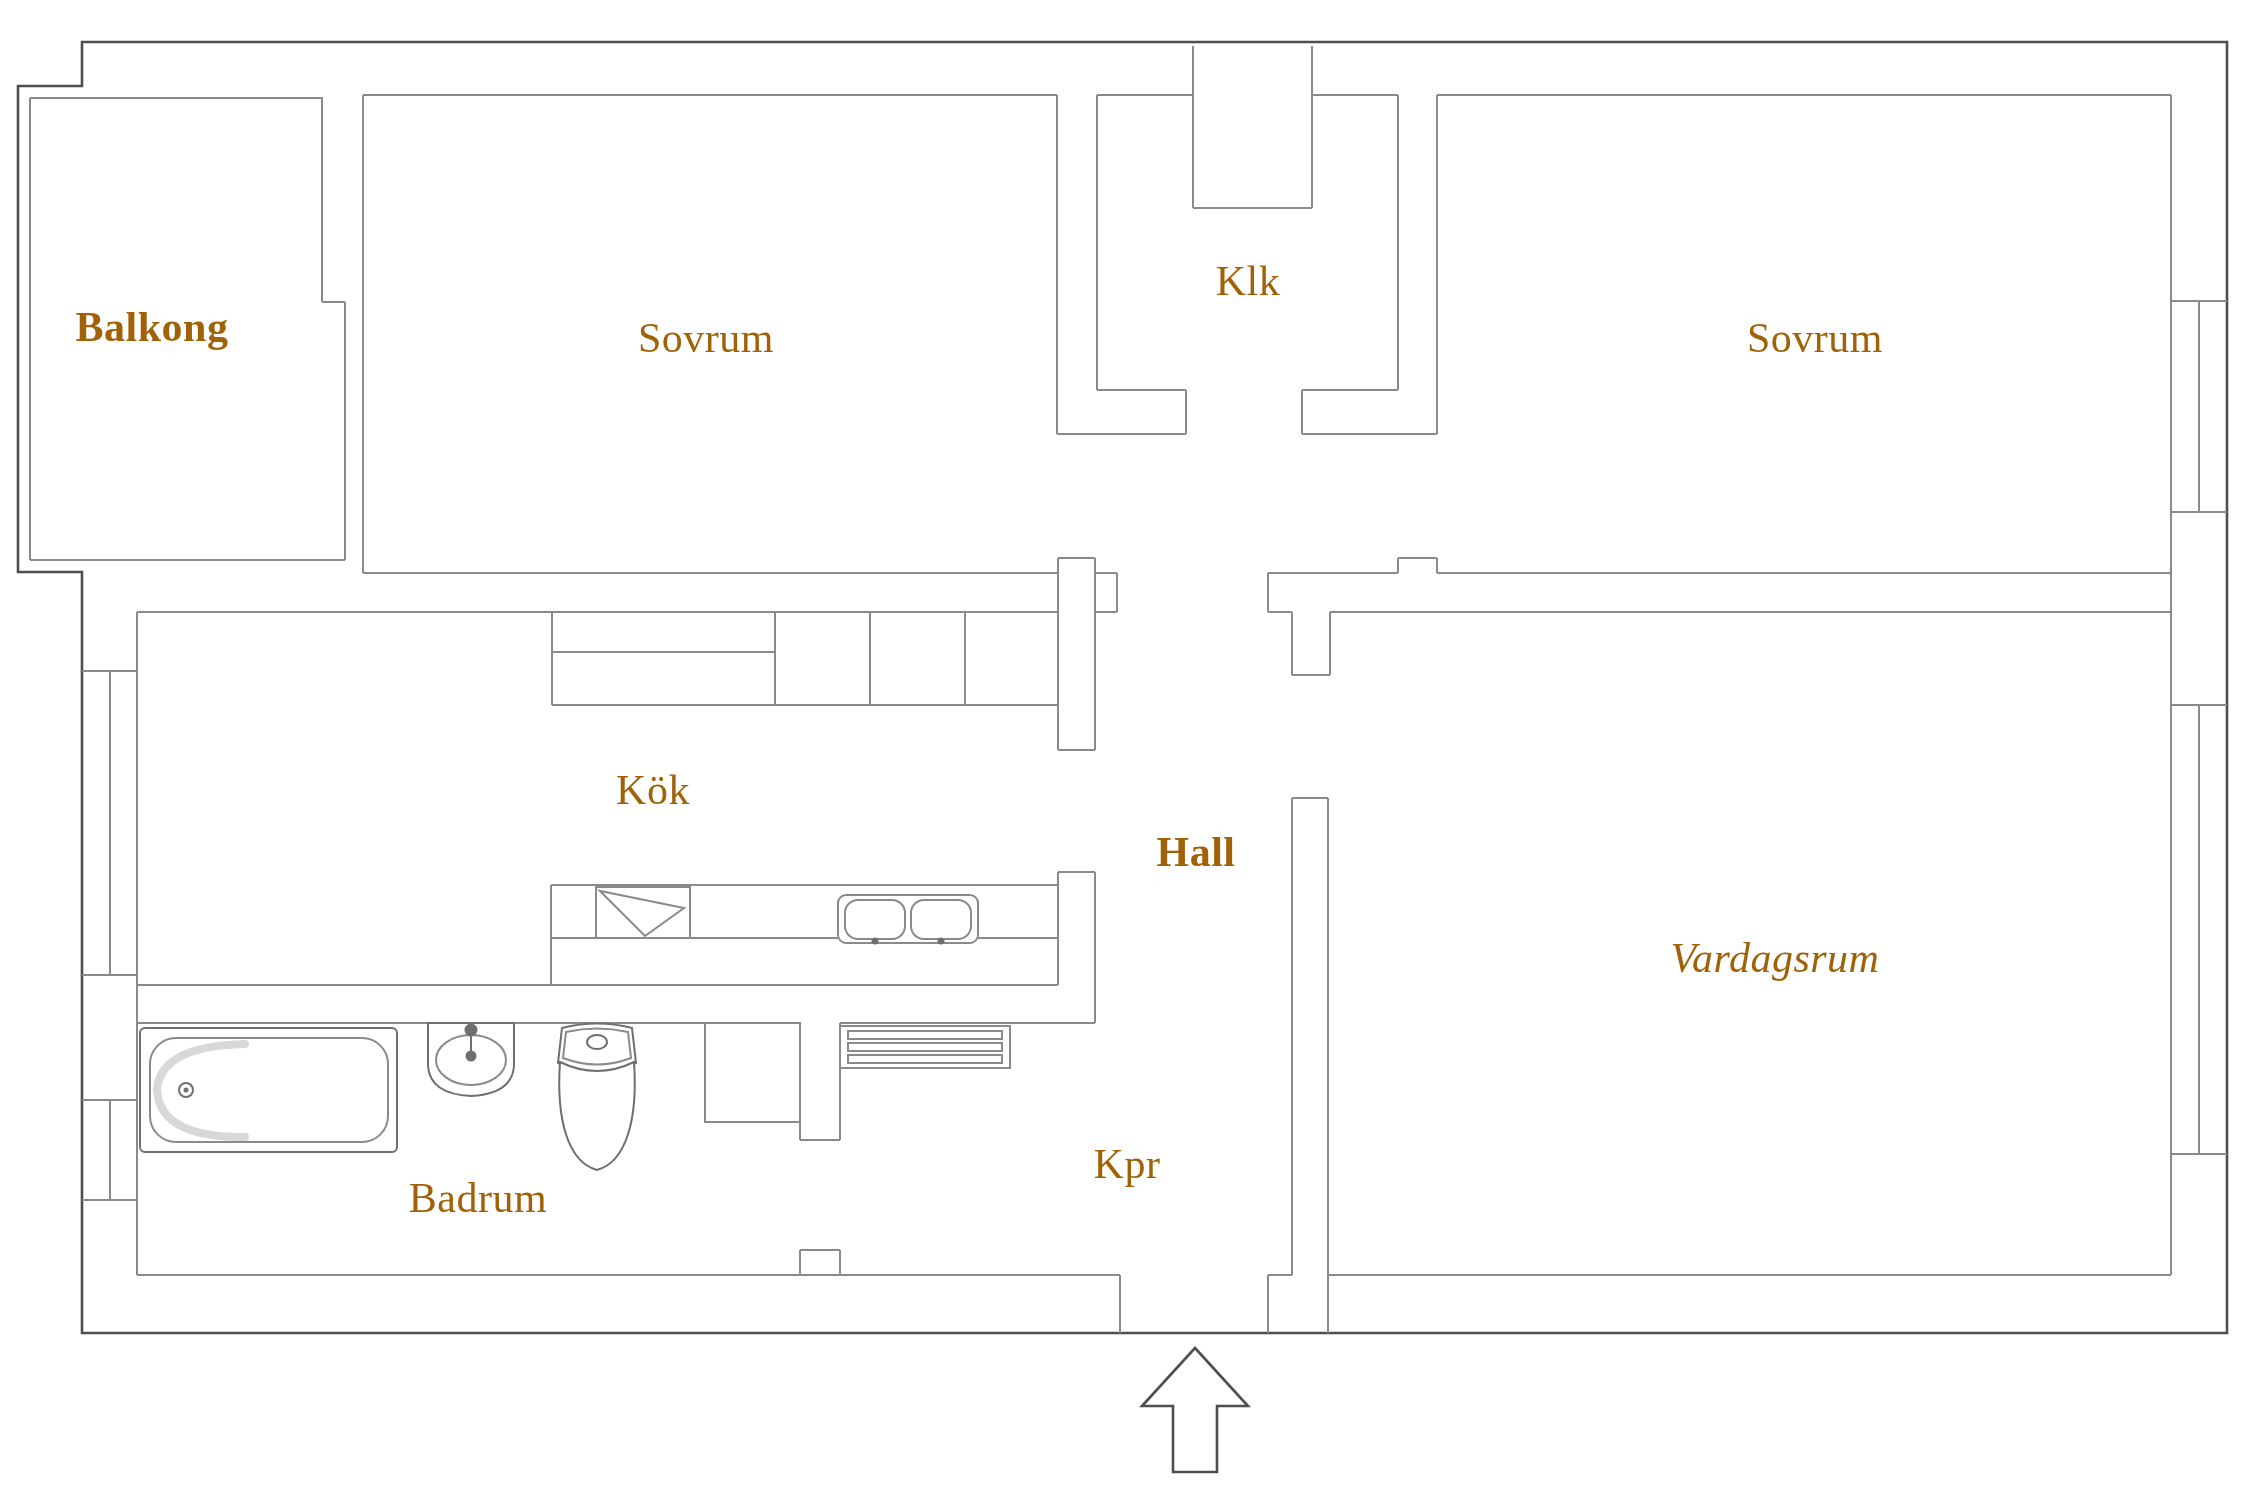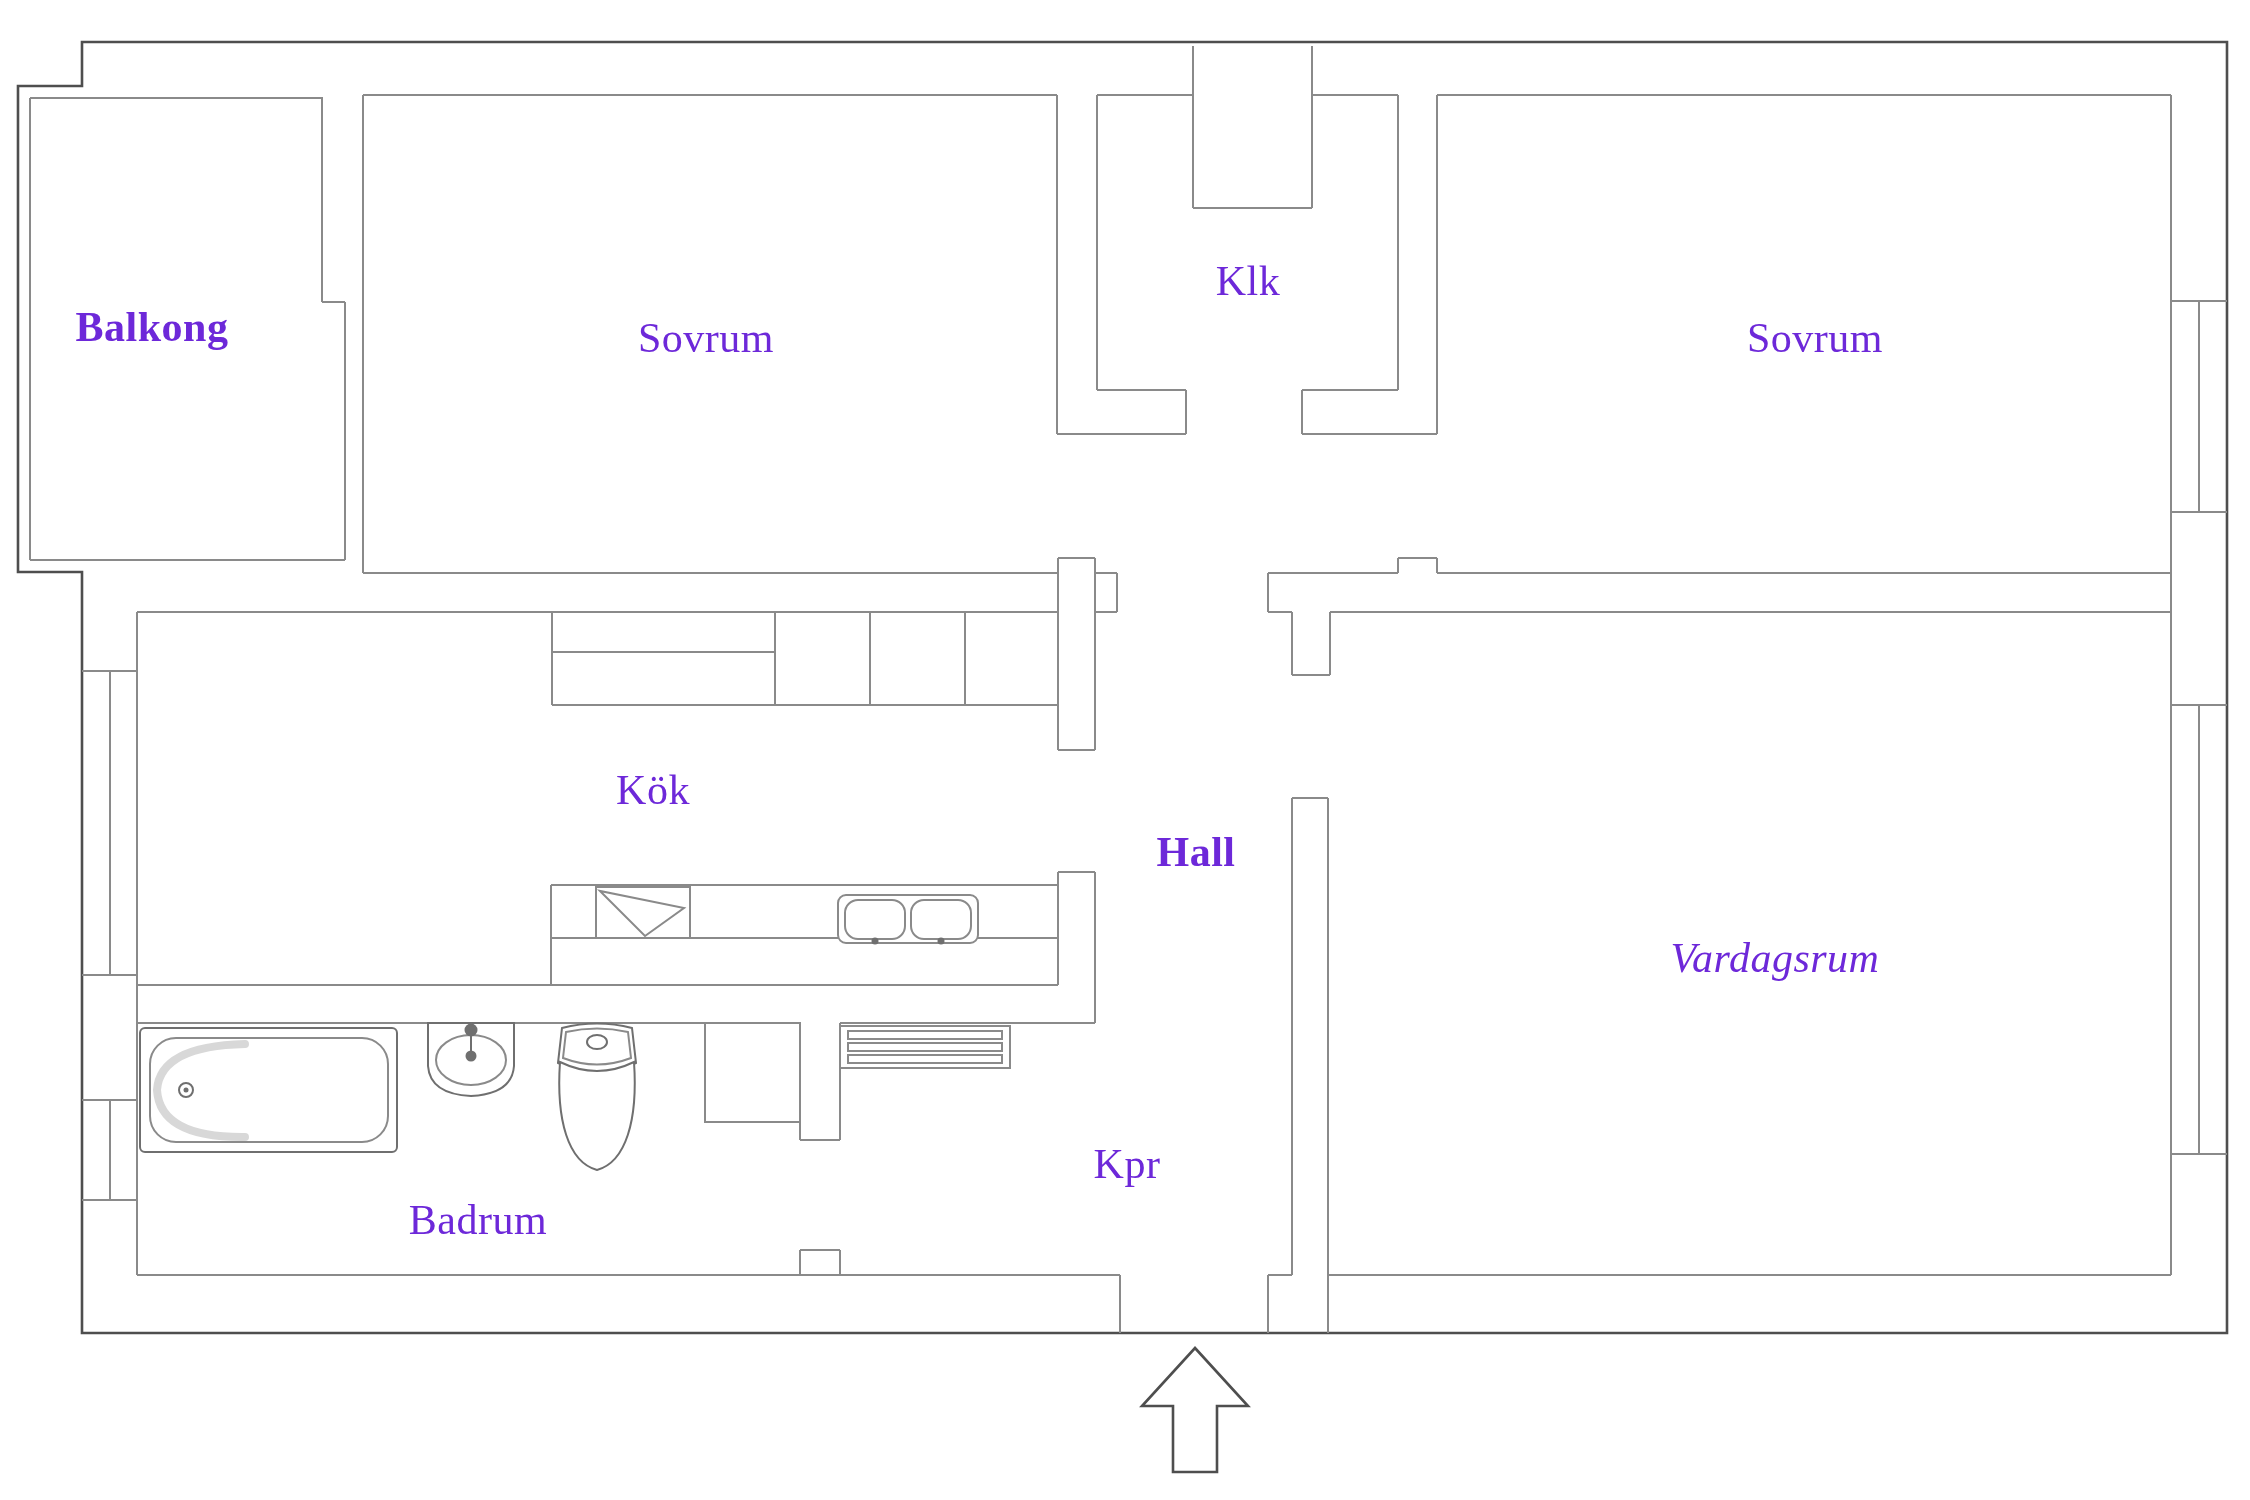--- a/index.html
+++ b/index.html
@@ -1,19 +1,19 @@
 <!DOCTYPE html>
 <html><head>
 <meta charset="utf-8">
 <style>
   html,body{margin:0;padding:0;background:#ffffff;}
   #plan-stage{position:relative;width:2250px;height:1500px;background:#ffffff;overflow:hidden;
               font-family:"Liberation Serif","DejaVu Serif",serif;}
   #plan-svg{position:absolute;left:0;top:0;width:2250px;height:1500px;}
-  .room-label{position:absolute;transform:translate(-50%,-50%);font-size:42px;color:#6d28d9;
+  .room-label{position:absolute;transform:translate(-50%,-50%);font-size:42px;color:#a16207;
               white-space:nowrap;letter-spacing:0.5px;}
   .dark-line{stroke:#4e4e4e;stroke-width:2.6;fill:none;}
   .wall-line{stroke:#8a8a8a;stroke-width:2;fill:none;}
   .fixture{stroke:#8a8a8a;stroke-width:2;fill:#ffffff;}
   .fixture-dark{stroke:#6f6f6f;stroke-width:2;fill:#ffffff;}
   .shade{stroke:#d8d8d8;stroke-width:8;fill:none;stroke-linecap:round;}
   .metal{fill:#6f6f6f;stroke:none;}
 </style>
 </head>
 <body>
@@ -116,16 +116,16 @@
     <path class="dark-line" d="M 1195,1348 L 1248,1406 L 1217,1406 L 1217,1472 L 1173,1472 L 1173,1406 L 1142,1406 Z" fill="#ffffff"></path>
   </svg>
 
   <div class="room-label" style="left:152px;  top:327px;font-weight:bold;">Balkong</div>
   <div class="room-label" style="left:706px;  top:338px;">Sovrum</div>
   <div class="room-label" style="left:1248px; top:281px;">Klk</div>
   <div class="room-label" style="left:1815px; top:338px;">Sovrum</div>
   <div class="room-label" style="left:653px;  top:790px;">Kök</div>
   <div class="room-label" style="left:1196px; top:852px;font-weight:bold;">Hall</div>
   <div class="room-label" style="left:1775px; top:958px;font-style:italic;">Vardagsrum</div>
-  <div class="room-label" style="left:478px;  top:1198px;margin-top:22px;">Badrum</div>
+  <div class="room-label" style="left:478px;  top:1198px;">Badrum</div>
   <div class="room-label" style="left:1084px; top:1164px;margin-left:43px;">Kpr</div>
 
 </div>
 
 </body></html>

